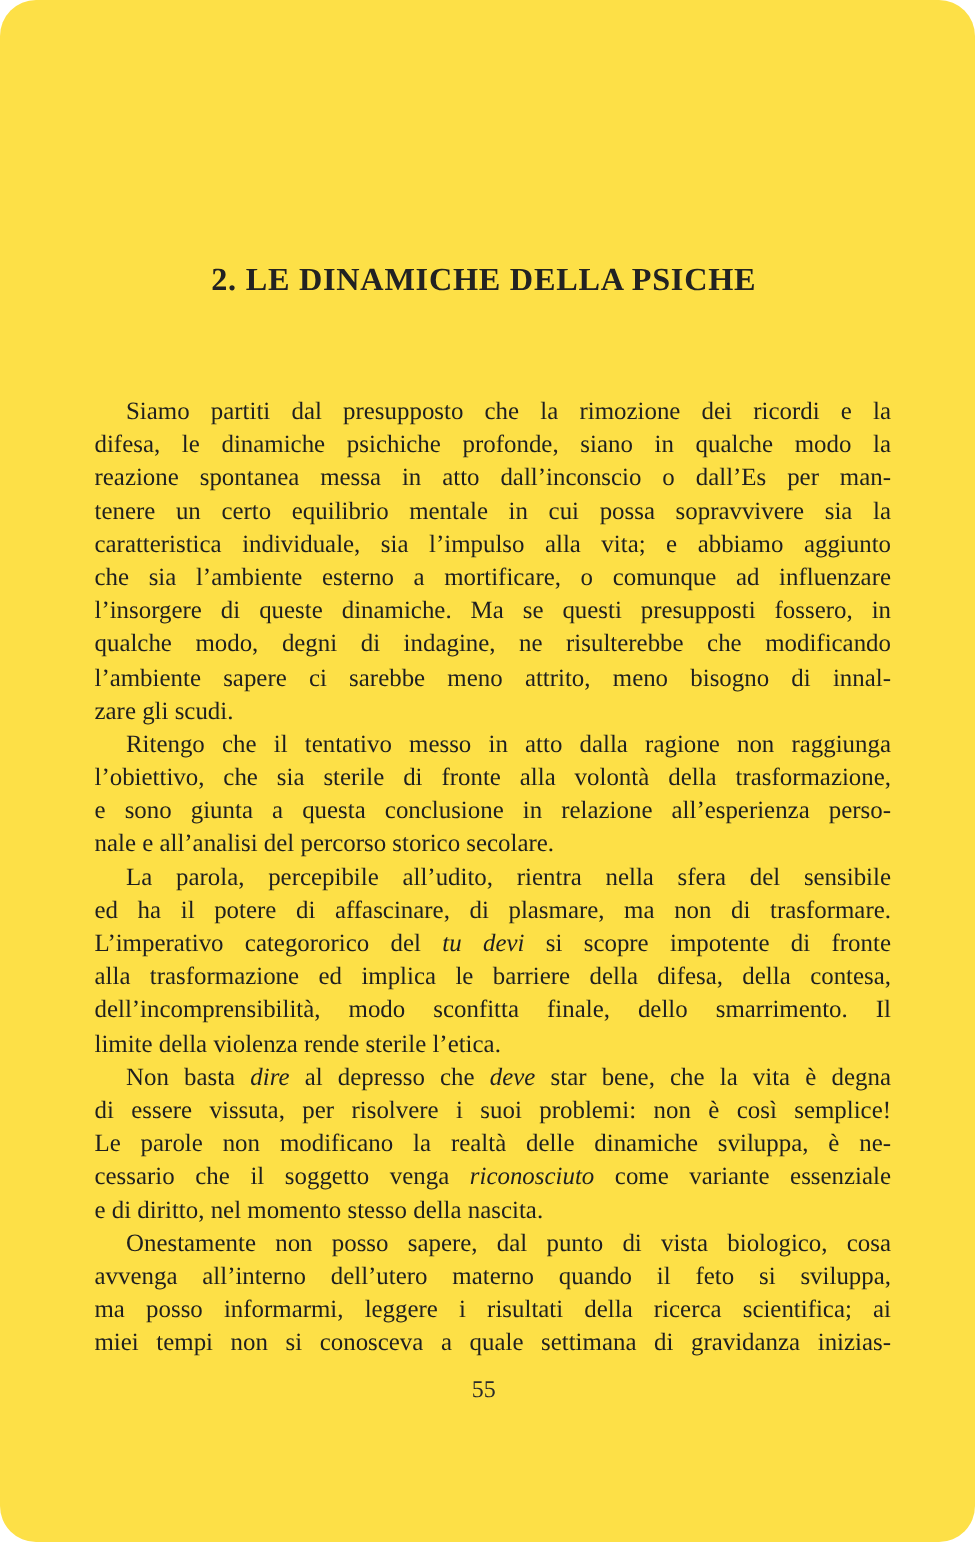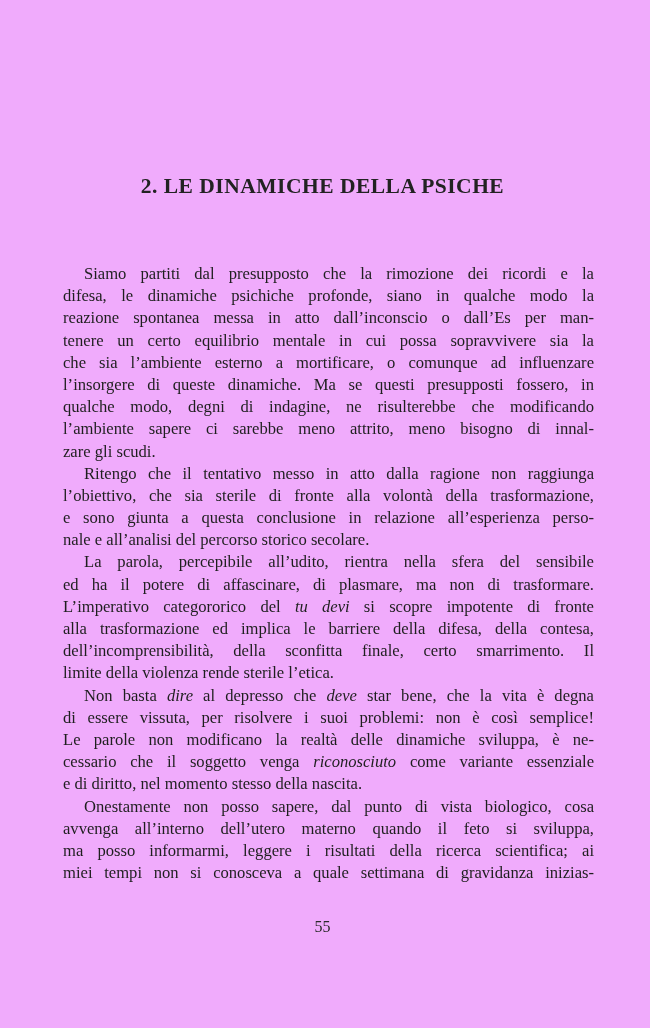--- a/index.html
+++ b/index.html
@@ -13,21 +13,22 @@
     font-family: "Liberation Serif", "DejaVu Serif", serif;
     color: #1f1f1f;
     position: relative;
     overflow: hidden;
   }
   .page {
     position: absolute;
     left: 0; top: 0;
     width: 650px;
     height: 1028px;
-    background: #f0abfc;
+    background: #fde047;
+    border-radius: 24px;
   }
   .chapter-title {
     position: absolute;
     left: 57px;
     top: 160px;
     width: 531px;
     text-align: center;
     font-size: 21.5px;
     letter-spacing: 0.5px;
     color: #222222;
@@ -75,38 +76,39 @@
 
 <div class="page">
   <h1 class="chapter-title">2. LE DINAMICHE DELLA PSICHE</h1>
 
   <div class="body-text">
       <div class="paragraph">
         <div class="line first"><span>Siamo partiti dal presupposto che la rimozione dei ricordi e la</span></div>
         <div class="line"><span>difesa, le dinamiche psichiche profonde, siano in qualche modo la</span></div>
         <div class="line"><span>reazione spontanea messa in atto dall’inconscio o dall’Es per man-</span></div>
         <div class="line"><span>tenere un certo equilibrio mentale in cui possa sopravvivere sia la</span></div>
+        <div class="line"><span>caratteristica individuale, sia l’impulso alla vita; e abbiamo aggiunto</span></div>
         <div class="line"><span>che sia l’ambiente esterno a mortificare, o comunque ad influenzare</span></div>
         <div class="line"><span>l’insorgere di queste dinamiche. Ma se questi presupposti fossero, in</span></div>
         <div class="line"><span>qualche modo, degni di indagine, ne risulterebbe che modificando</span></div>
         <div class="line"><span>l’ambiente sapere ci sarebbe meno attrito, meno bisogno di innal-</span></div>
         <div class="line last"><span>zare gli scudi.</span></div>
       </div>
       <div class="paragraph">
         <div class="line first"><span>Ritengo che il tentativo messo in atto dalla ragione non raggiunga</span></div>
         <div class="line"><span>l’obiettivo, che sia sterile di fronte alla volontà della trasformazione,</span></div>
         <div class="line"><span>e sono giunta a questa conclusione in relazione all’esperienza perso-</span></div>
         <div class="line last"><span>nale e all’analisi del percorso storico secolare.</span></div>
       </div>
       <div class="paragraph">
         <div class="line first"><span>La parola, percepibile all’udito, rientra nella sfera del sensibile</span></div>
         <div class="line"><span>ed ha il potere di affascinare, di plasmare, ma non di trasformare.</span></div>
         <div class="line"><span>L’imperativo categororico del </span><span class="it">tu devi</span><span> si scopre impotente di fronte</span></div>
         <div class="line"><span>alla trasformazione ed implica le barriere della difesa, della contesa,</span></div>
-        <div class="line"><span>dell’incomprensibilità, della sconfitta finale, certo smarrimento. Il</span></div>
+        <div class="line"><span>dell’incomprensibilità, modo sconfitta finale, dello smarrimento. Il</span></div>
         <div class="line last"><span>limite della violenza rende sterile l’etica.</span></div>
       </div>
       <div class="paragraph">
         <div class="line first"><span>Non basta </span><span class="it">dire</span><span> al depresso che </span><span class="it">deve</span><span> star bene, che la vita è degna</span></div>
         <div class="line"><span>di essere vissuta, per risolvere i suoi problemi: non è così semplice!</span></div>
         <div class="line"><span>Le parole non modificano la realtà delle dinamiche sviluppa, è ne-</span></div>
         <div class="line"><span>cessario che il soggetto venga </span><span class="it">riconosciuto</span><span> come variante essenziale</span></div>
         <div class="line last"><span>e di diritto, nel momento stesso della nascita.</span></div>
       </div>
       <div class="paragraph">

